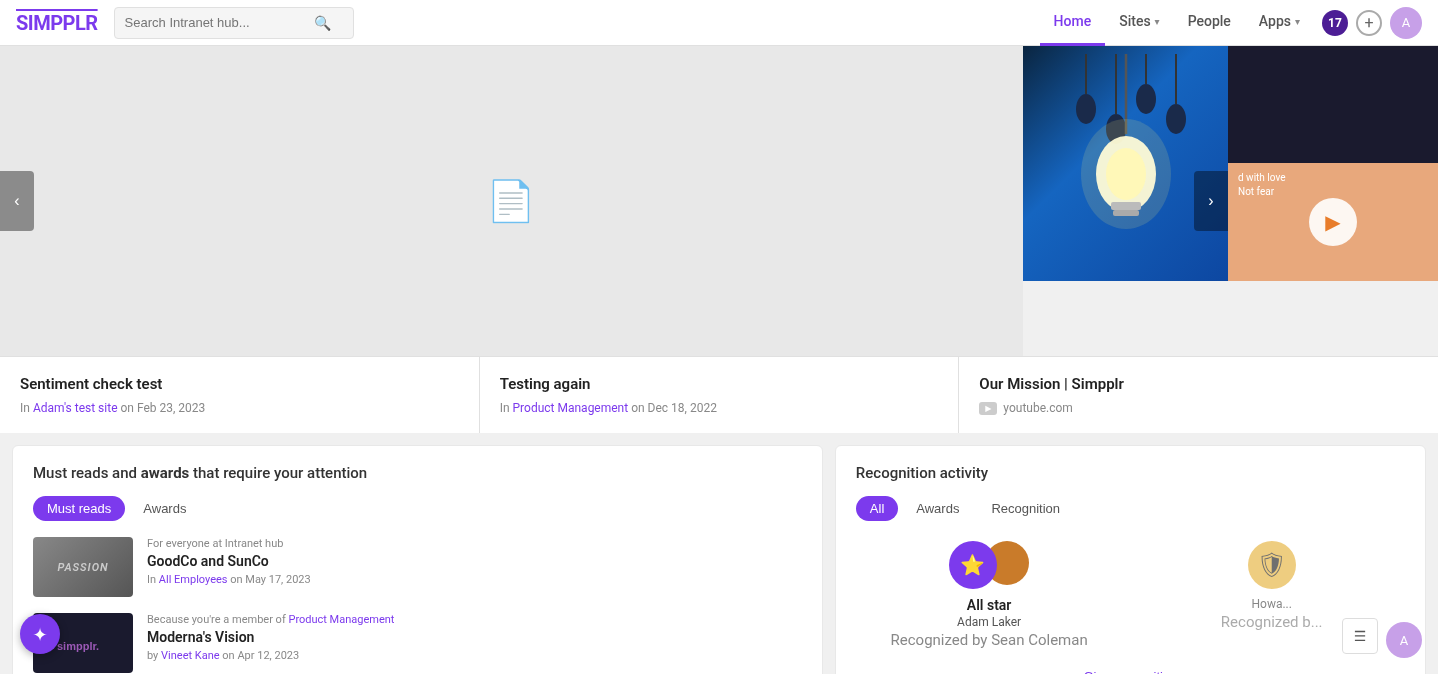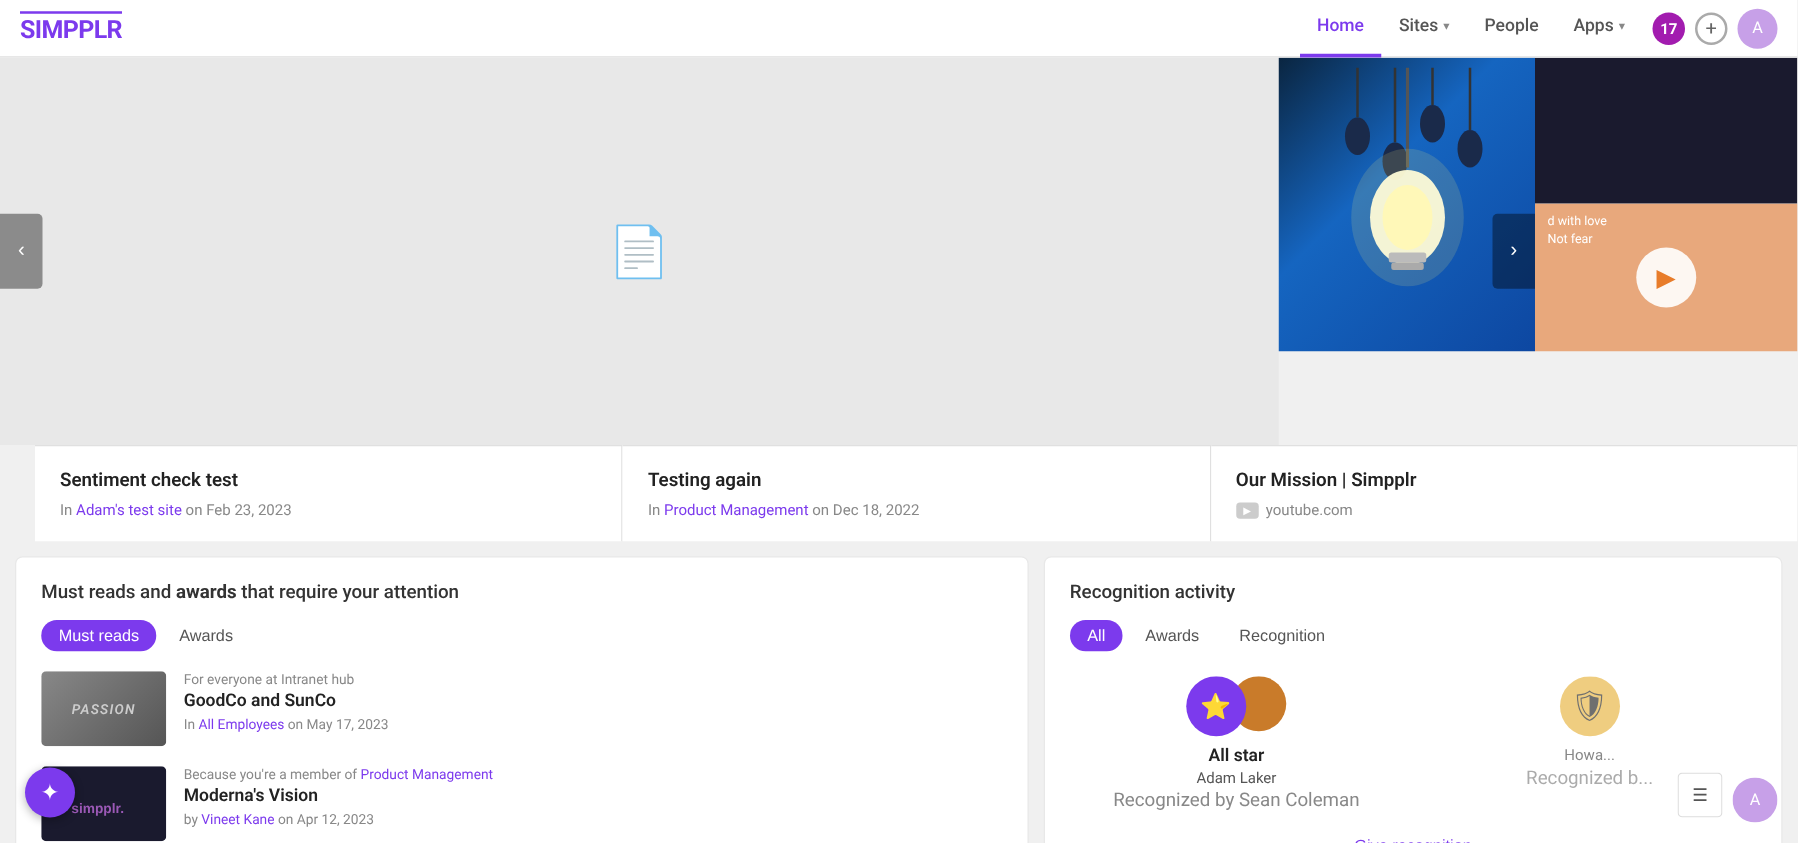--- a/index.html
+++ b/index.html
@@ -58,21 +58,21 @@
       border-bottom: 3px solid transparent;
       gap: 4px;
     }
     .nav-item.active {
       color: #7c3aed;
       border-bottom: 3px solid #7c3aed;
     }
     .nav-chevron { font-size: 10px; color: #888; }
     .header-actions { display: flex; align-items: center; gap: 8px; margin-left: 8px; }
     .notif-badge {
-      background: #a21caf;
+      background: #4c1d95;
       color: #fff;
       border-radius: 50%;
       width: 26px;
       height: 26px;
       display: flex;
       align-items: center;
       justify-content: center;
       font-size: 12px;
       font-weight: 700;
       cursor: pointer;
@@ -196,21 +196,20 @@
       width: 100%;
       height: 100%;
       background: #1a1a2e;
     }
 
     
     .cards-row {
       display: flex;
       gap: 0;
       background: #f0f0f0;
-      padding-left: 28px;
     }
     .content-card {
       background: #fff;
       padding: 18px 20px;
       flex: 1;
       border-top: 1px solid #e0e0e0;
       border-right: 1px solid #e0e0e0;
     }
     .content-card:last-child { border-right: none; }
     .card-title {
@@ -516,20 +515,24 @@
     }
   </style>
 </head>
 <body>
 
 <header class="header">
   <div class="logo">
     <span>SIMPPLR</span>
   </div>
 
+  <div class="search-bar">
+    <input type="text" placeholder="Search Intranet hub..." style="">
+    <span class="search-icon-svg">🔍</span>
+  </div>
 
   <div class="header-spacer"></div>
 
   <nav class="nav-items">
     <div class="nav-item active">
       <span>Home</span>
     </div>
     <div class="nav-item">
       <span>Sites</span>
       <span class="nav-chevron">▾</span>

